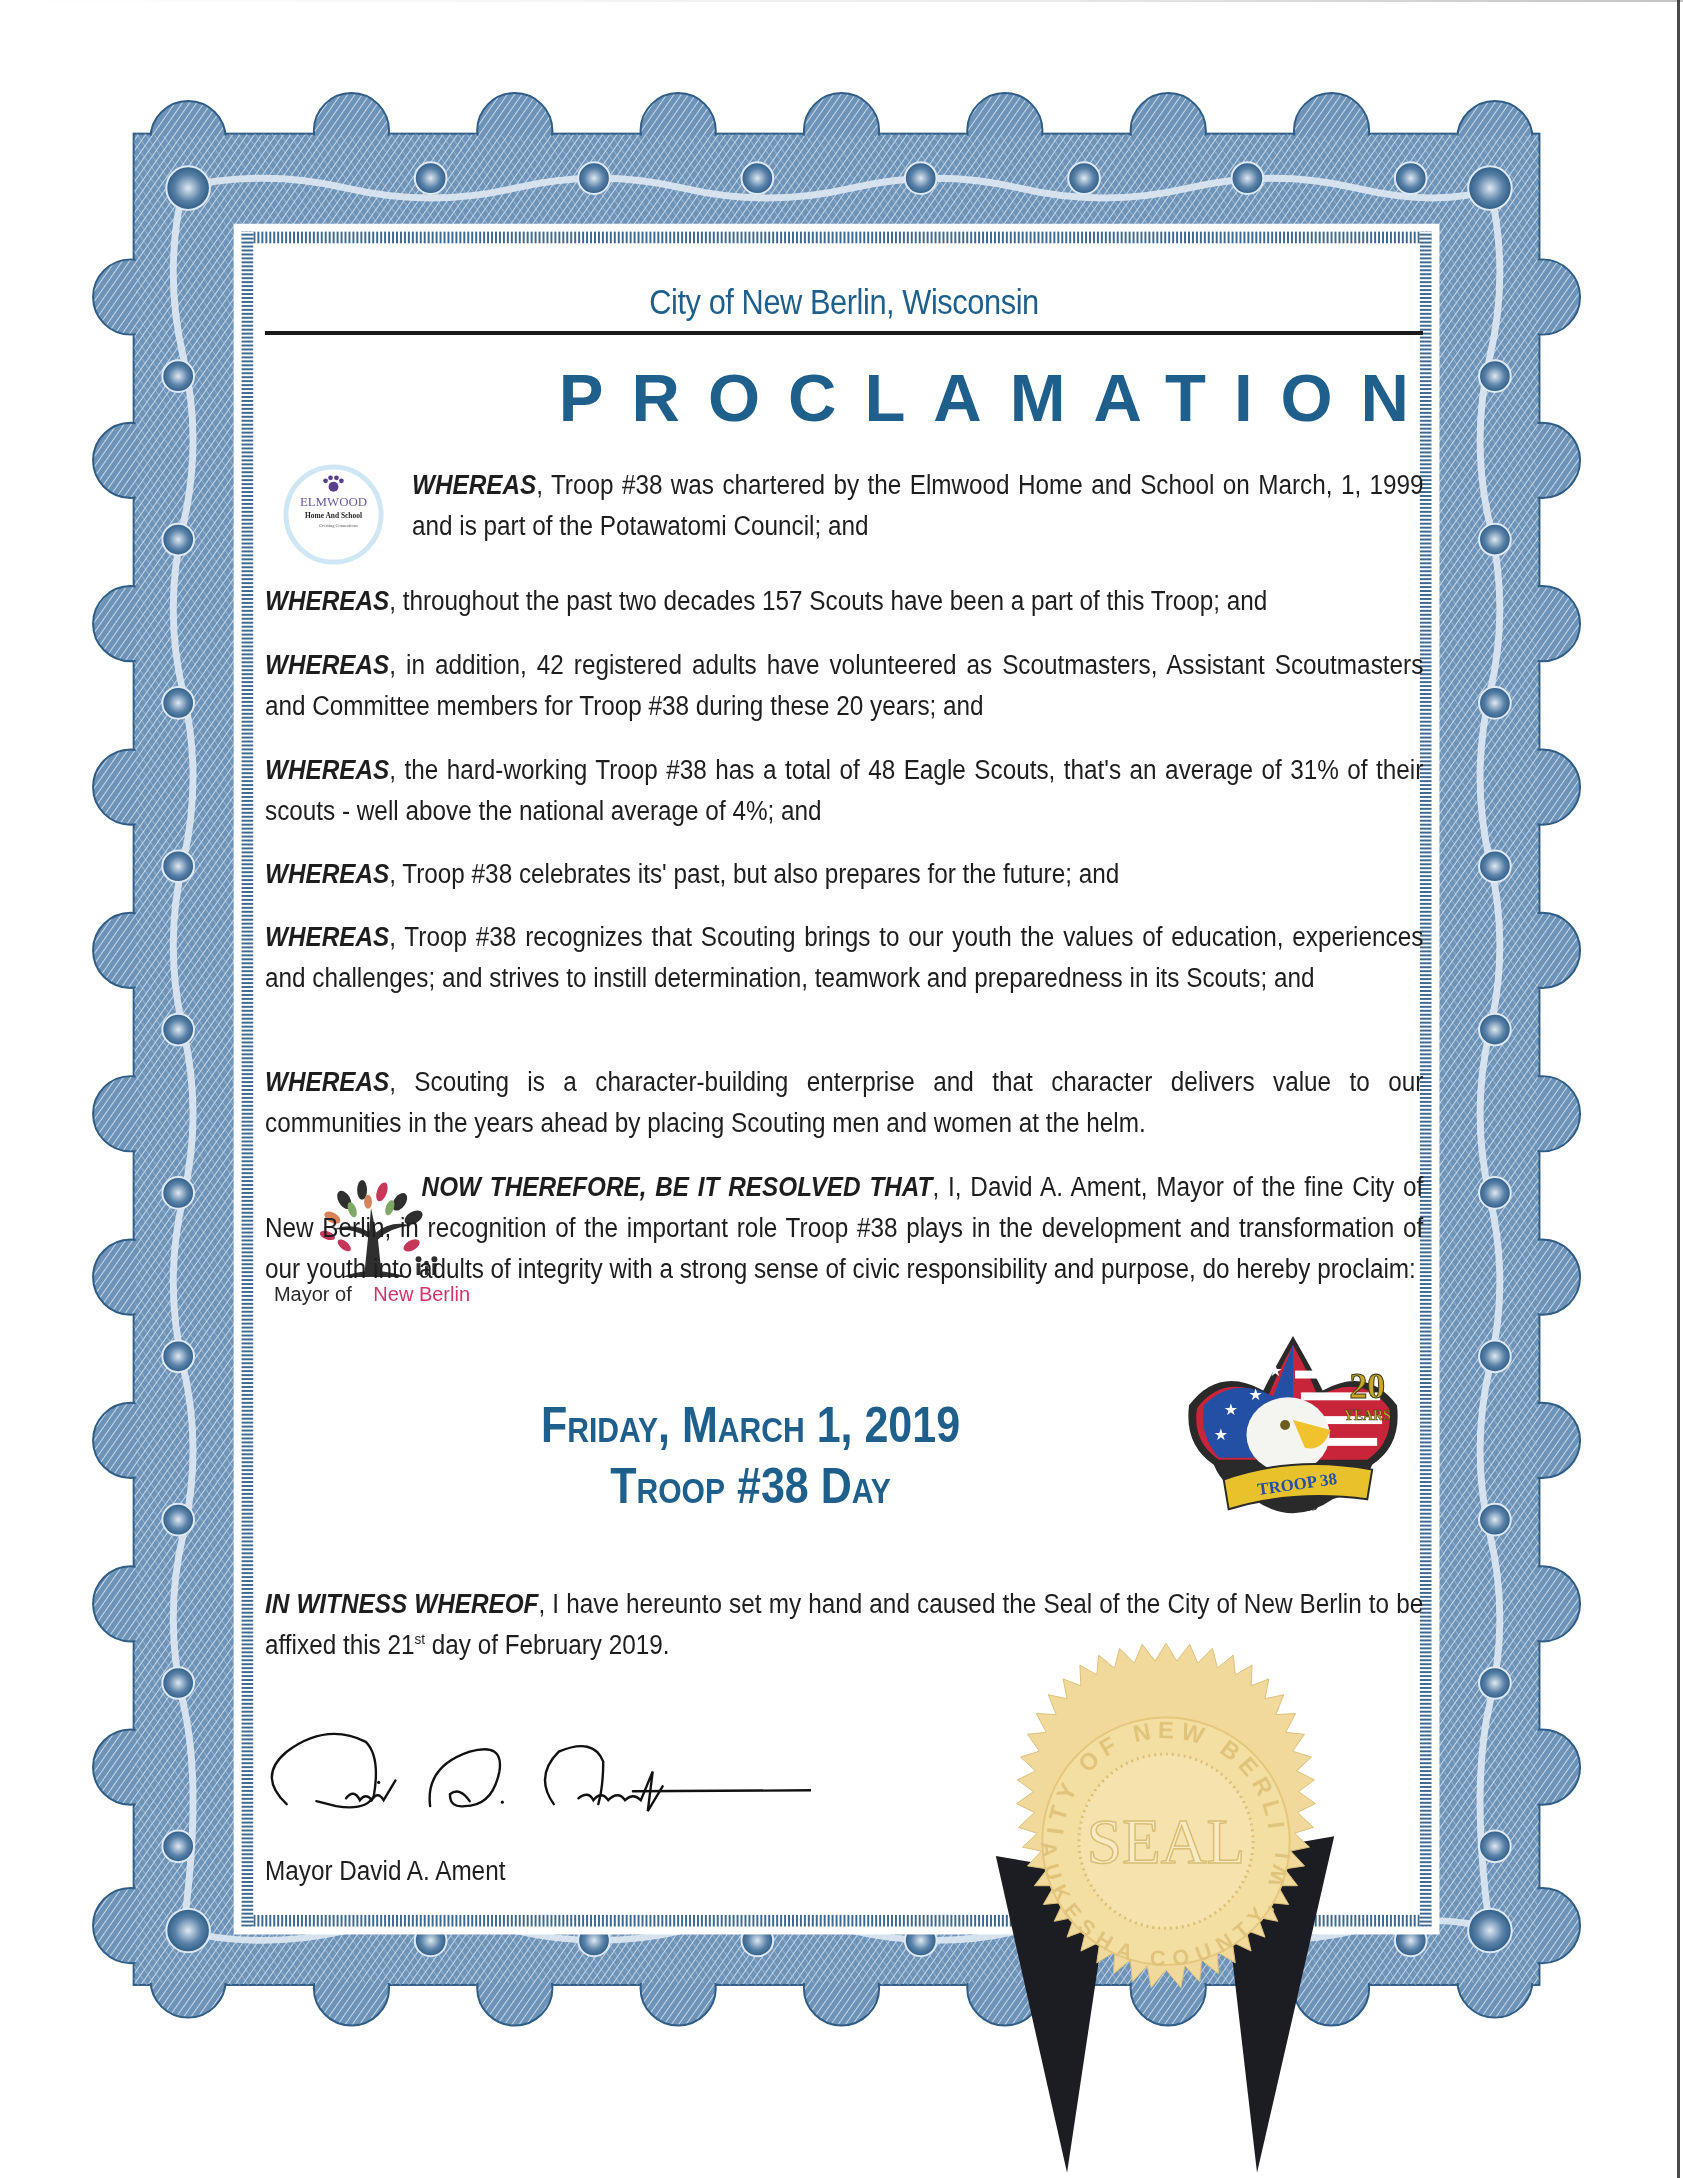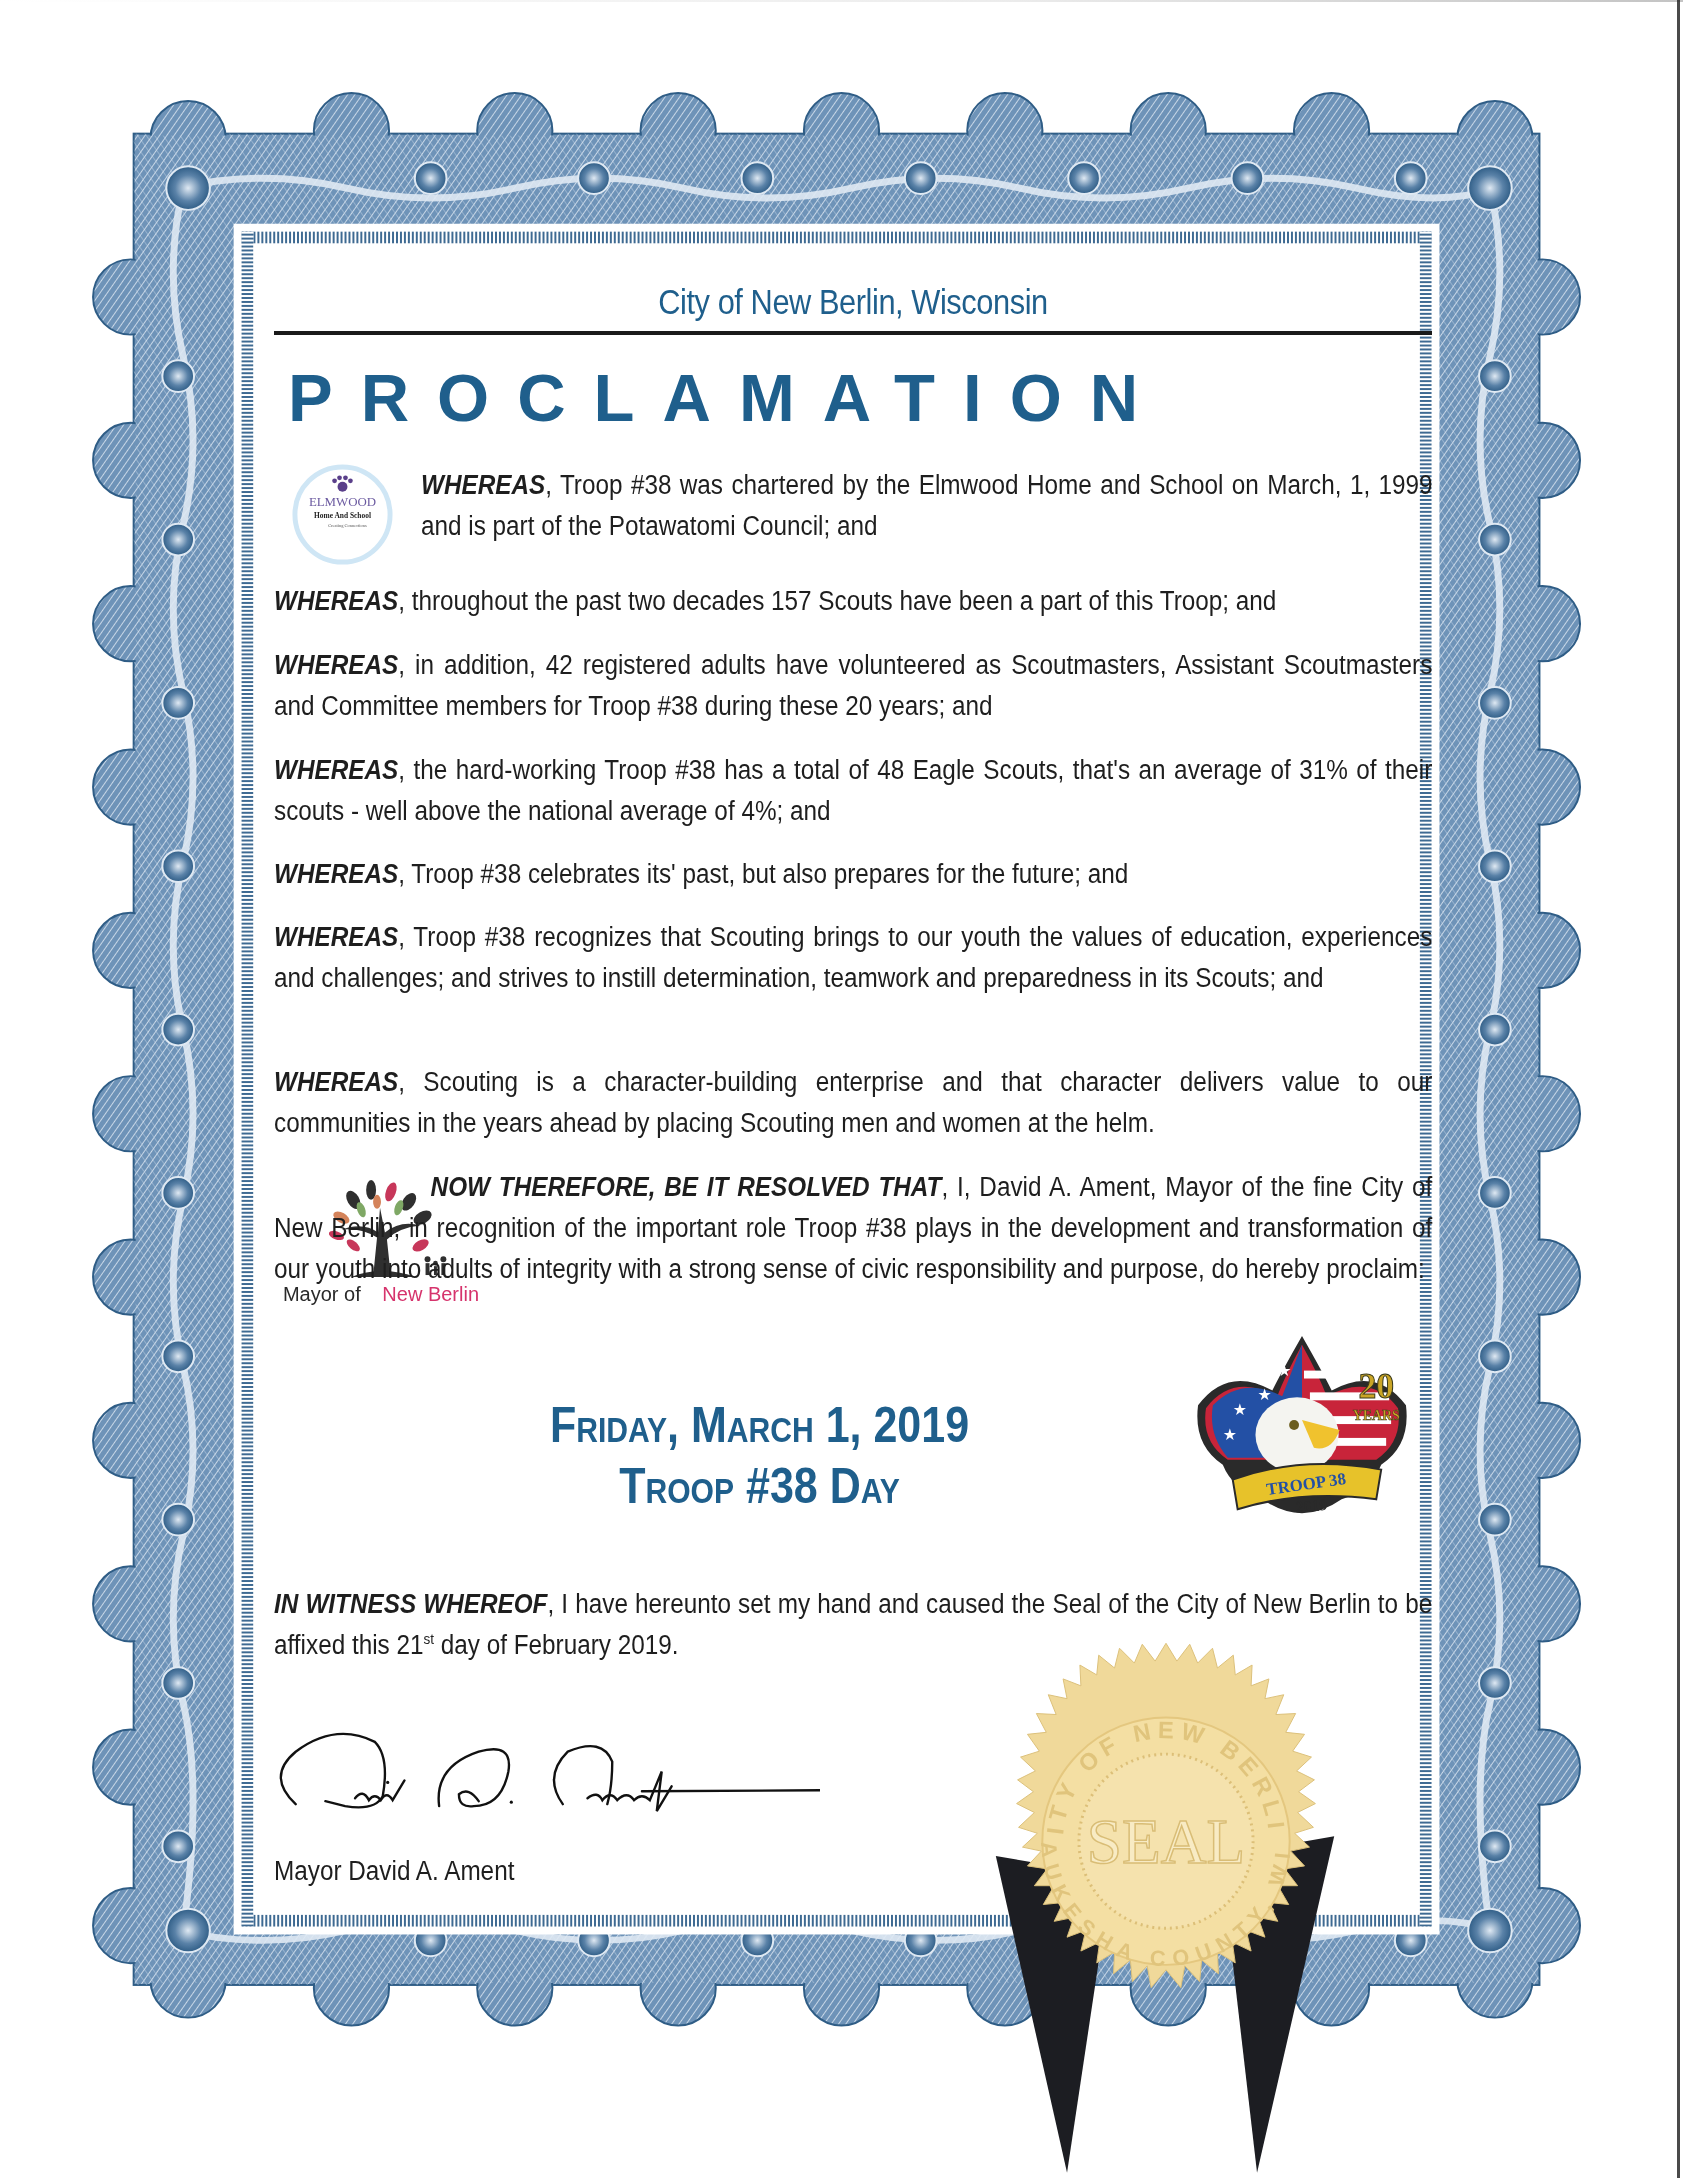--- a/index.html
+++ b/index.html
@@ -14,33 +14,33 @@
       background: #2a2a2a; opacity: 0.85;
     }
     .scan-edge-top {
       position: absolute; left: 0; top: 0; width: 1683px; height: 2px;
       background: linear-gradient(90deg, #ffffff 0%, #d8d8d8 60%, #888 100%);
       opacity: .5;
     }
     
     .border-svg { position: absolute; left: 0; top: 0; }
     .content {
-      position: absolute; left: 274px; top: 252px; width: 1158px; height: 1663px;
+      position: absolute; left: 265px; top: 252px; width: 1158px; height: 1663px;
     }
     .city-header {
       position: absolute; left: 0; top: 30px; width: 1158px; text-align: center;
       color: #1f5f8c; font-size: 35px; letter-spacing: -0.5px;
       transform: scaleX(0.88); transform-origin: center;
     }
     .header-rule {
       position: absolute; left: 0; top: 79px; width: 1158px; height: 4px;
       background: #1a1a1a;
     }
     .title {
-      position: absolute; left: 0; top: 107px; width: 1158px; text-align: left;
+      position: absolute; left: 0; top: 107px; width: 1158px; text-align: right;
       color: #1f5f8c; font-weight: bold; font-size: 67px; letter-spacing: 28px;
       padding-left: 14px;
     }
     .para {
       position: absolute; left: 0; width: 1158px;
       font-size: 27px; line-height: 41px; text-align: justify;
       transform: scaleX(0.9); transform-origin: left top;
       width: 1287px;
     }
     .para .lead { font-weight: bold; font-style: italic; }

